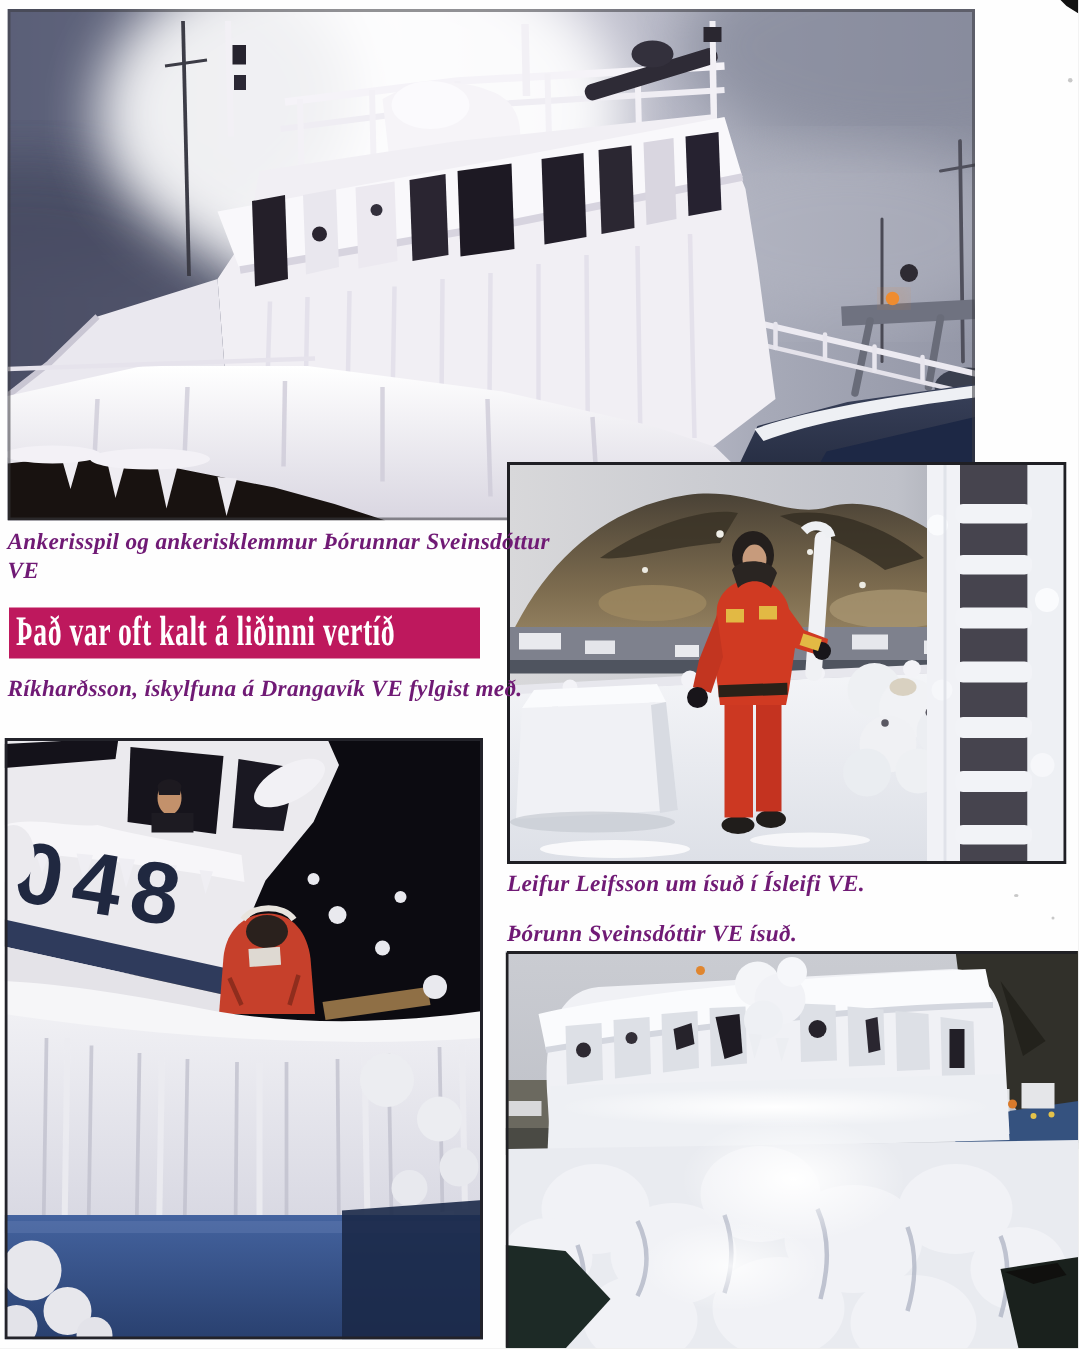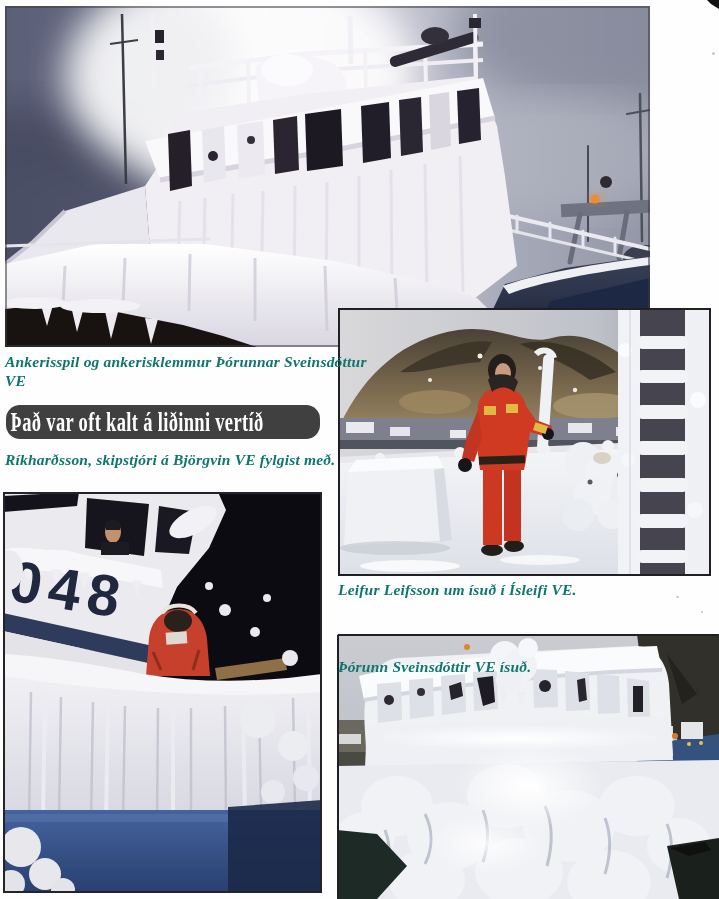--- a/index.html
+++ b/index.html
@@ -5,21 +5,21 @@
   html,body{margin:0;padding:0;background:#e9e9e9;}
   .page{
     position:relative;width:719px;height:899px;margin:0 auto;
     background:#fefefe;overflow:hidden;
     font-family:"Liberation Serif",serif;
   }
   .photo{position:absolute;overflow:hidden;background:#ddd;}
   .photo svg{display:block;width:100%;height:100%;}
   .caption{
     position:absolute;font-style:italic;font-weight:bold;
-    font-size:15.5px;line-height:19px;color:#0f766e;
+    font-size:15.5px;line-height:19px;color:#701a75;
     font-family:"Liberation Serif",serif;letter-spacing:.2px;
     white-space:nowrap;
   }
   .headline{
     position:absolute;left:6px;top:405px;width:314px;height:34px;
     display:flex;align-items:center;overflow:visible;
   }
   .headline-text{
     display:inline-block;transform:scaleX(.66);transform-origin:0 50%;
     font-family:"Liberation Serif",serif;font-weight:bold;
@@ -482,31 +482,31 @@
       </g>
       <path d="M1,1 L381,1 M1,1 L1,264" stroke="#202024" stroke-width="2"></path>
     </svg>
   </figure>
 
   <div class="caption" style="left:5px;top:352px;">
     <div>Ankerisspil og ankerisklemmur Þórunnar Sveinsdóttur</div>
     <div>VE</div>
   </div>
 
-  <div class="headline" style="background:#404040;border-radius:14px;">
+  <div class="headline" style="background:#be185d;">
     <span class="headline-text" style="color:#ffffff;">Það var oft kalt á liðinni vertíð</span>
   </div>
 
   <div class="caption" style="left:5px;top:450px;">
-    <div>Ríkharðsson, skipstjóri á Björgvin VE fylgist með.</div>
+    <div>Ríkharðsson, ískylfuna á Drangavík VE fylgist með.</div>
   </div>
 
   <div class="caption" style="left:338px;top:580px;">Leifur Leifsson um ísuð í Ísleifi VE.</div>
 
-  <div class="caption" style="left:338px;top:613px;margin-top:44px;">Þórunn Sveinsdóttir VE ísuð.</div>
+  <div class="caption" style="left:338px;top:613px;">Þórunn Sveinsdóttir VE ísuð.</div>
 
   <svg class="corner-mark" viewBox="0 0 14 10">
     <polygon points="2,0 14,0 14,9 6,4" fill="#121212"></polygon>
   </svg>
   <div class="speck" style="left:712px;top:52px;width:3px;height:3px;"></div>
   <div class="speck" style="left:676px;top:596px;width:3px;height:2px;"></div>
   <div class="speck" style="left:701px;top:611px;width:2px;height:2px;"></div>
 
 </div>
 

